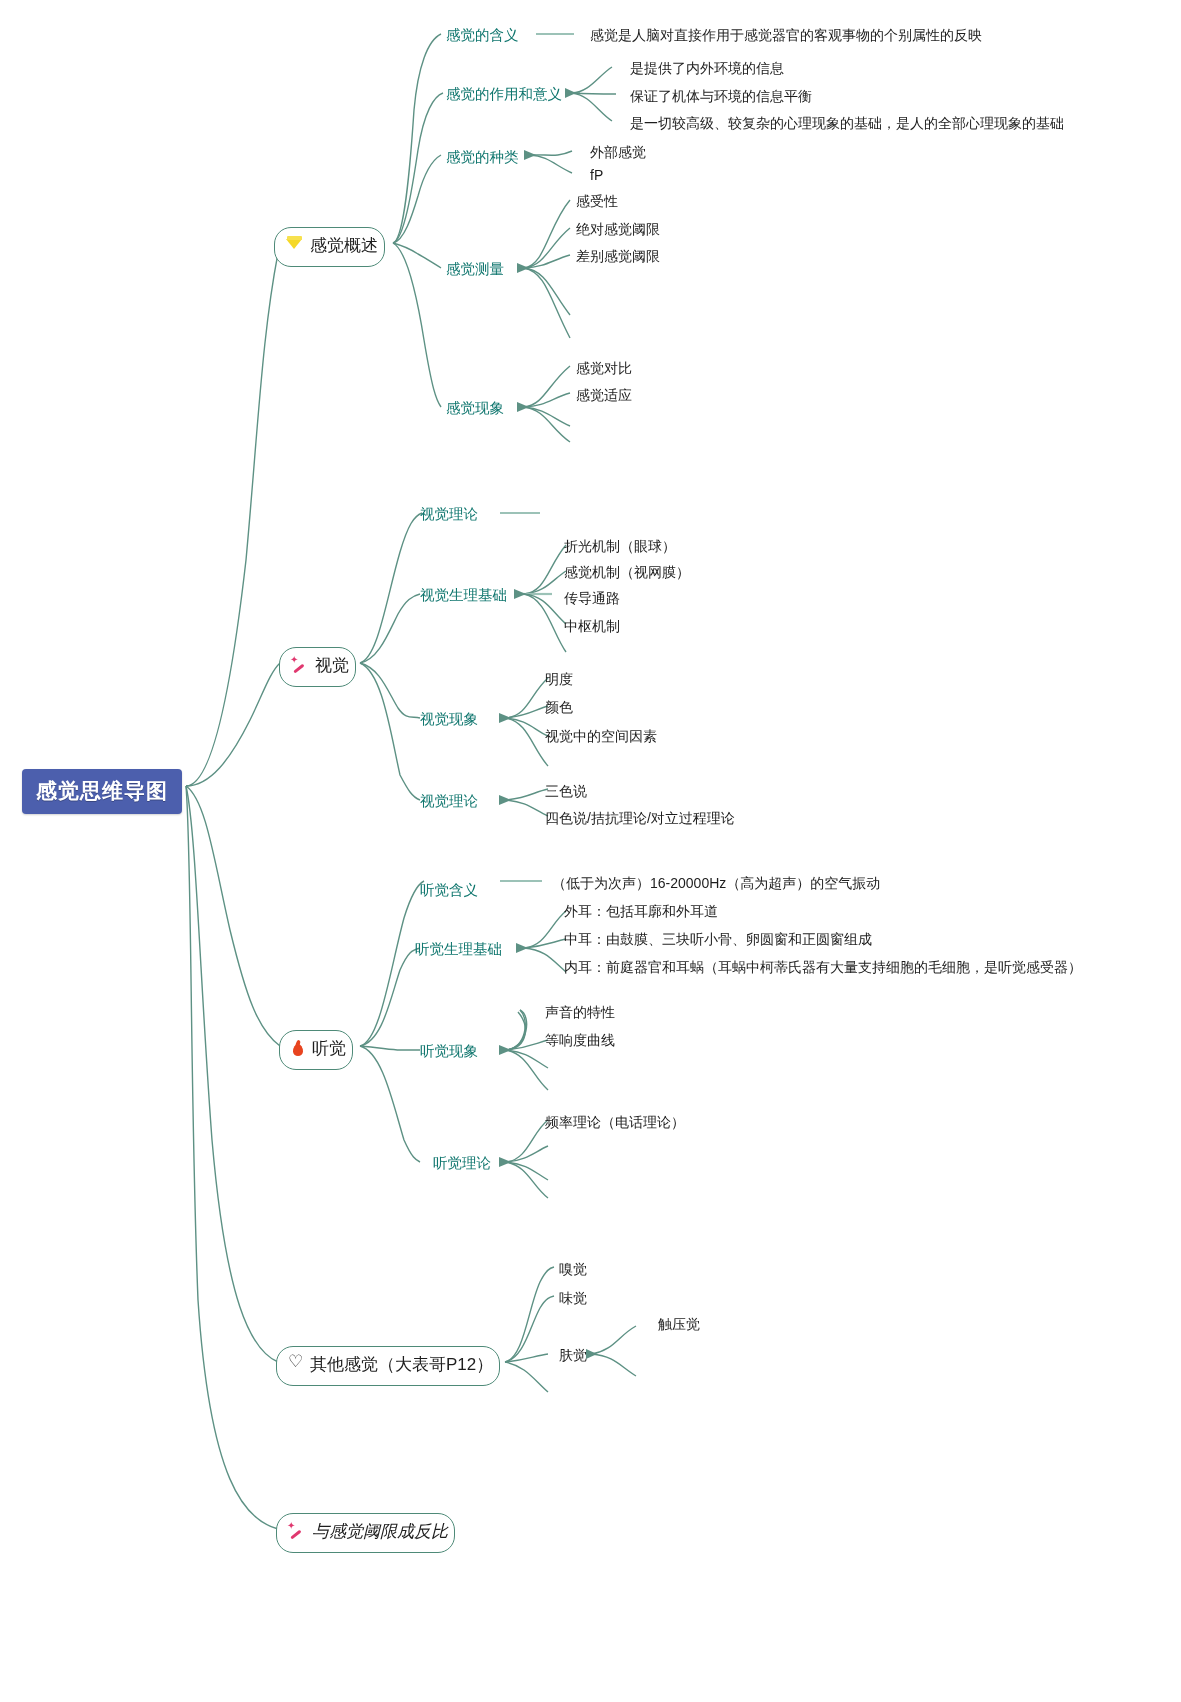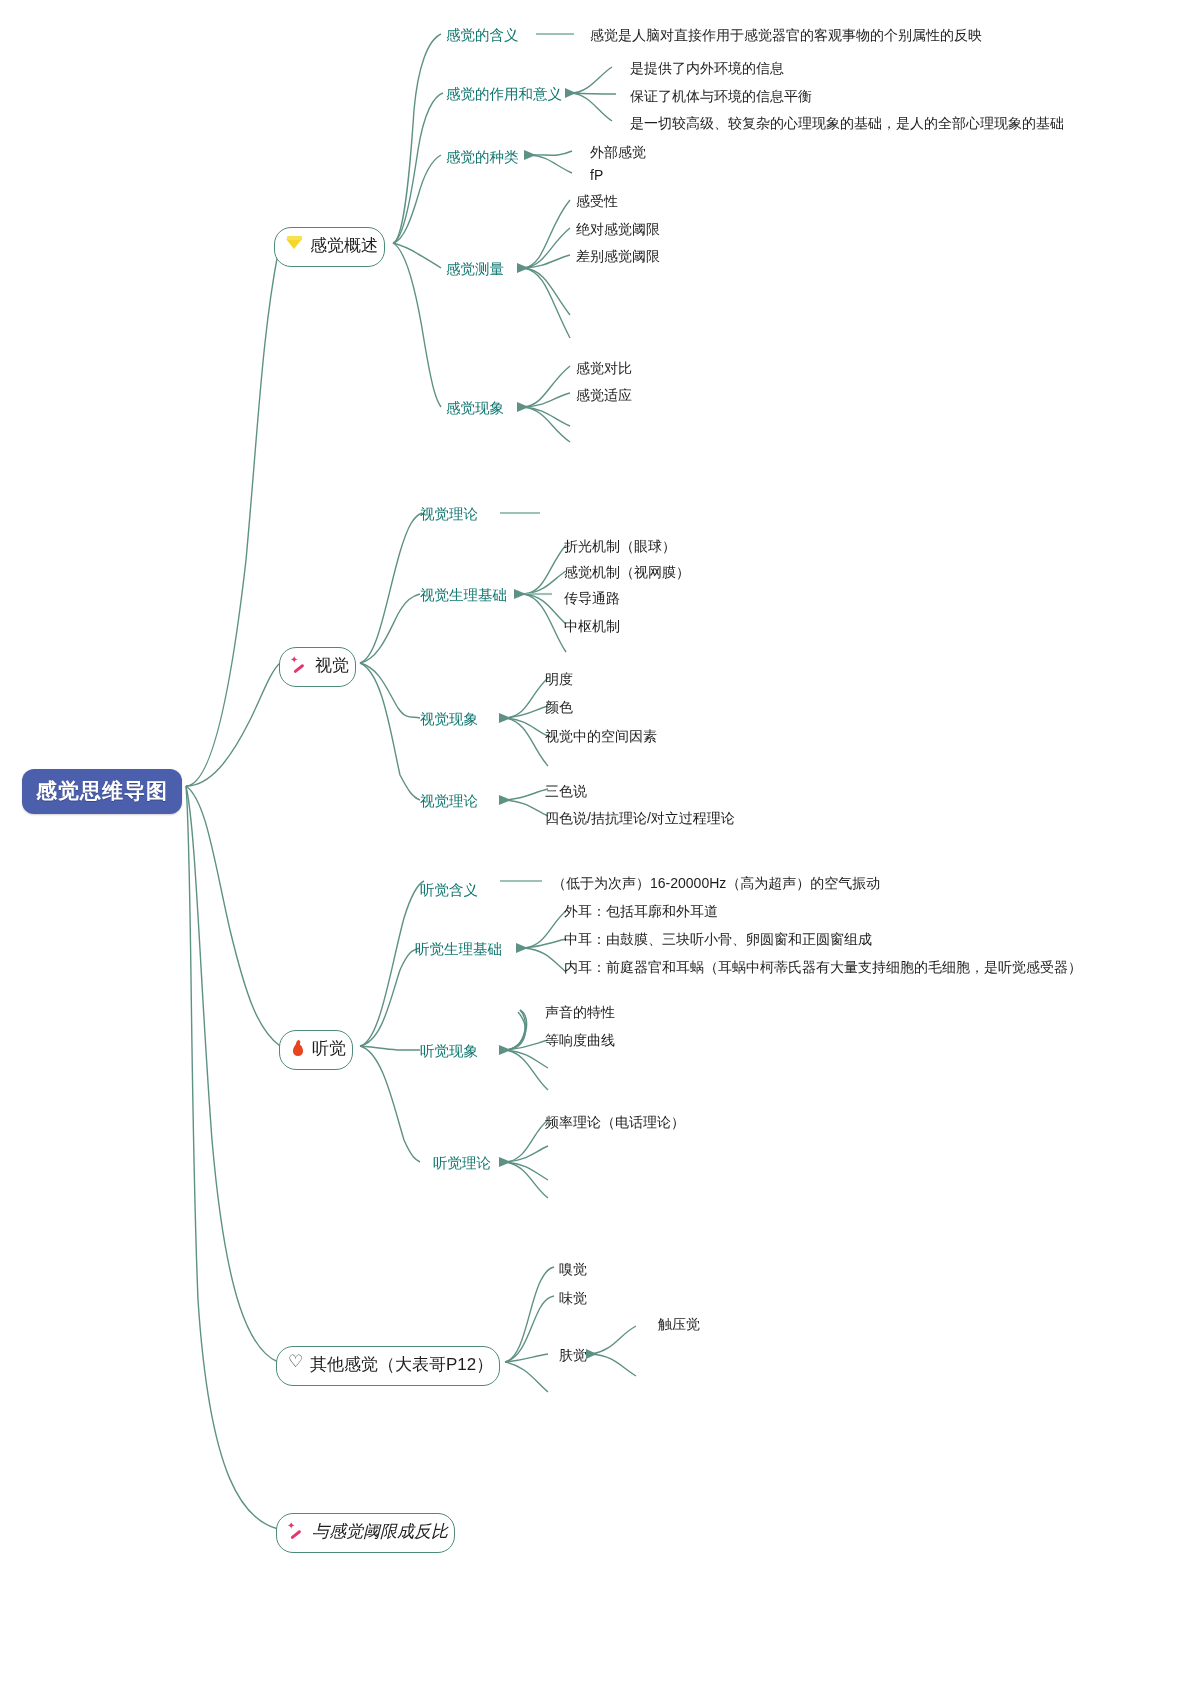--- a/index.html
+++ b/index.html
@@ -31,21 +31,21 @@
     position: absolute;
     box-sizing: border-box;
     white-space: pre;
     line-height: 1.45;
   }
 
   
   .root {
     background: #4c5fad;
     color: #ffffff;
-    border-radius: 12px;
+    border-radius: 4px;
     font-size: 21px;
     font-weight: bold;
     letter-spacing: 1px;
     padding: 7px 14px 8px 14px;
     text-shadow: 0 1px 0 rgba(0,0,0,.25);
     box-shadow: 0 1px 2px rgba(0,0,0,.18);
   }
 
   
   .topic {

